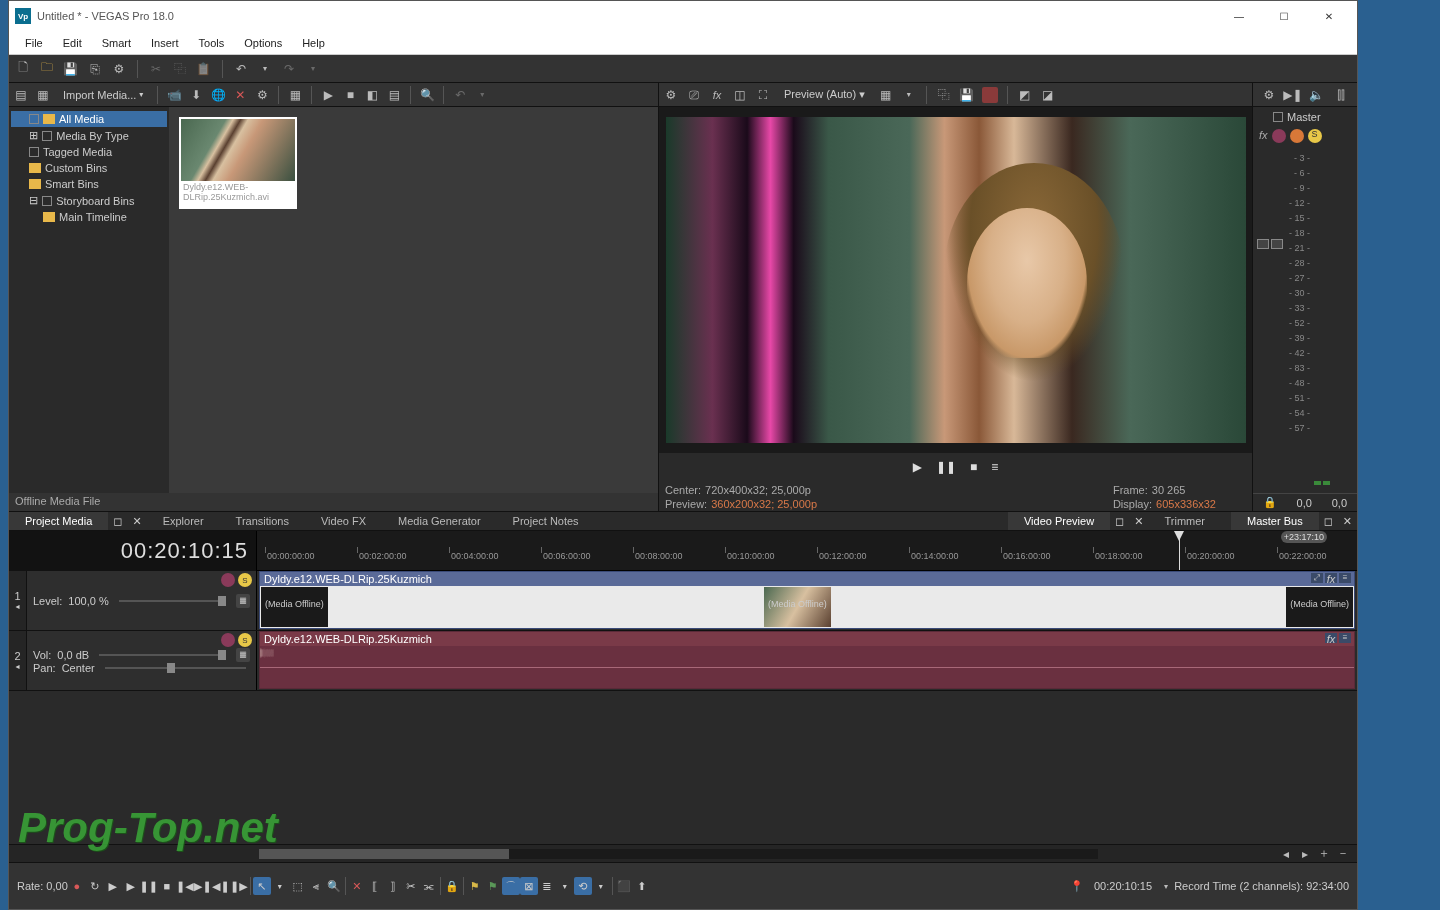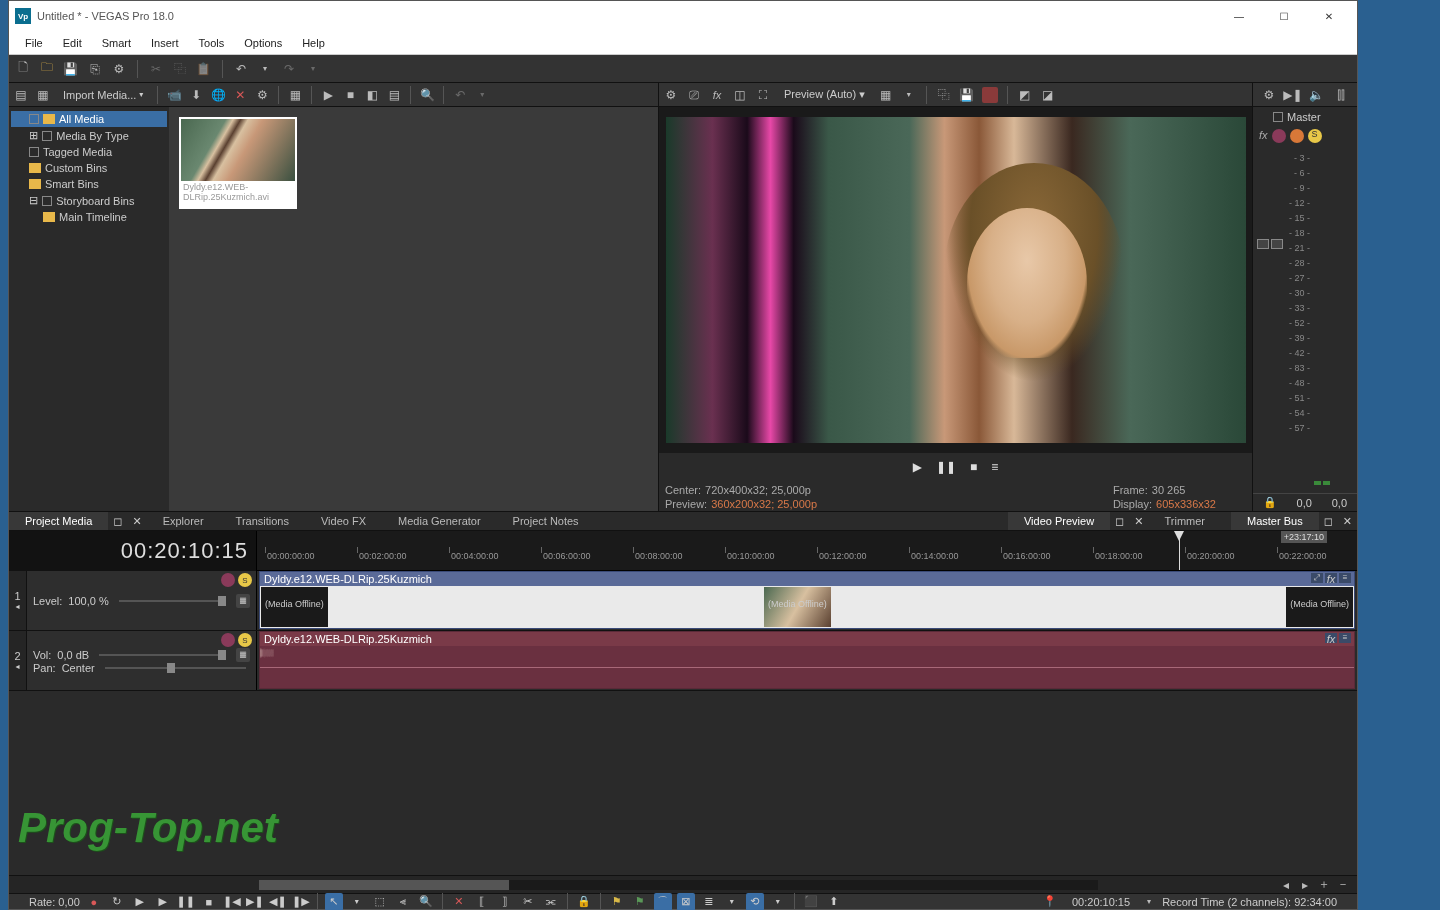--- a/index.html
+++ b/index.html
@@ -59,21 +59,21 @@
 .tabs-row { height:20px; background:#2a2a2a; display:flex; align-items:center; border-top:1px solid #111; border-bottom:1px solid #111; }
 .tab { padding:3px 16px; color:#bbb; white-space:nowrap; }
 .tab.active { background:#383838; color:#fff; }
 .tab-x { color:#ccc; padding:0 5px; }
 .tabs-spacer { flex:1; }
 .timeline-area { flex:1; display:flex; flex-direction:column; background:#2a2a2a; position:relative; }
 .tl-header-row { display:flex; height:40px; background:#1a1a1a; position:relative; }
 .tl-tc-box { width:248px; background:#121212; display:flex; align-items:center; justify-content:flex-end; padding-right:8px; border-right:1px solid #000; }
 .tl-tc { color:#ddd; font-size:22px; font-family:"Segoe UI",sans-serif; letter-spacing:1px; }
 .tl-ruler { flex:1; position:relative; background:#1a1a1a; border-bottom:1px solid #000; }
-.tl-marker-end { position:absolute; right:30px; top:0; background:#555; color:#ddd; font-size:9px; padding:1px 3px; }
+.tl-marker-end { position:absolute; right:30px; top:0; background:#555; color:#ddd; font-size:9px; padding:1px 3px;border-radius:6px; }
 .ruler-tick { position:absolute; top:20px; color:#999; font-size:9px; }
 .ruler-line { position:absolute; top:16px; width:1px; height:6px; background:#666; }
 .playhead { position:absolute; top:0; bottom:0; width:1px; background:#ddd; z-index:20; }
 .playhead::before { content:''; position:absolute; top:0; left:-5px; width:0; height:0; border-left:5px solid transparent; border-right:5px solid transparent; border-top:10px solid #ddd; }
 .tracks { flex:1; display:flex; flex-direction:column; overflow:hidden; position:relative; }
 .track { display:flex; height:60px; border-bottom:1px solid #111; }
 .track-head { width:248px; background:#2e2e2e; display:flex; border-right:1px solid #000; }
 .track-num { width:18px; background:#252525; color:#ccc; display:flex; flex-direction:column; align-items:center; justify-content:center; font-size:10px; border-right:1px solid #111; }
 .track-ctrl { flex:1; padding:4px 6px; color:#ccc; display:flex; flex-direction:column; justify-content:center; position:relative; }
 .track-ctrl-row { display:flex; align-items:center; gap:6px; font-size:10px; }
@@ -88,21 +88,21 @@
 .clip-thumbs-row { height:42px; background:#eaeaea; display:flex; position:relative; }
 .clip-offline { position:absolute; background:#1a1a1a; color:#ccc; font-size:9px; padding:12px 4px; top:1px; bottom:1px; }
 .clip-overlay { position:absolute; right:3px; top:1px; display:flex; gap:2px; }
 .clip-ov-ic { width:12px; height:10px; background:#3a4a68; color:#ccc; font-size:8px; text-align:center; }
 .clip-audio { position:absolute; left:2px; right:2px; top:0; height:58px; background:#8a4a58; border:1px solid #5a2a38; }
 .clip-audio .clip-title { background:#7a3a48; }
 .clip-wave { height:42px; background:#6a3040; position:relative; overflow:hidden; }
 .wave-line { position:absolute; left:0; right:0; top:50%; height:1px; background:#a86878; }
 .track.audio .track-head { background:#2e2e2e; }
 .tracks-empty { flex:1; background:#2a2a2a; }
-.bottom-bar { height:16px; background:#333; display:flex; align-items:center; padding:0 20px; gap:5px; border-top:1px solid #111; }
+.bottom-bar { height:47px; background:#333; display:flex; align-items:center; padding:0 8px; border-top:1px solid #111; }
 .bb-rate { color:#ccc; margin-right:auto; }
 .bb-ic { width:18px; height:18px; display:flex; align-items:center; justify-content:center; color:#ccc; font-size:11px; }
 .bb-ic.blue { background:#3a6ea5; border-radius:2px; }
 .bb-tc { color:#ccc; margin-left:10px; margin-right:6px; }
 .bb-rec { color:#ccc; margin-left:auto; white-space:nowrap; }
 .scrollbar-area { height:18px; background:#252525; display:flex; align-items:center; border-top:1px solid #111; }
 .sb-track { flex:1; height:10px; background:#1a1a1a; margin:0 180px 0 250px; position:relative; }
 .sb-thumb { position:absolute; left:0; width:250px; height:10px; background:#555; }
 .sb-end { display:flex; gap:3px; padding-right:6px; }
 .watermark { position:absolute; left:18px; bottom:58px; font-size:42px; font-weight:bold; font-style:italic; color:#3aa838; opacity:.85; pointer-events:none; text-shadow:1px 1px 0 #1a5818; font-family:Arial,sans-serif; }
@@ -213,20 +213,21 @@
               <span>Main Timeline</span>
             </div>
         </div>
         <div class="pm-thumbs">
           <div class="thumb">
             <div class="thumb-img"></div>
             <div class="thumb-lbl">Dyldy.e12.WEB-DLRip.25Kuzmich.avi</div>
           </div>
         </div>
       </div>
+      <div class="pm-status">Offline Media File</div>
     </div>
 
     <div class="panel-preview">
       <div class="pv-toolbar">
         <div class="tb-ic">⚙</div>
         <div class="tb-ic">⎚</div>
         <div class="tb-ic">
             <i>fx</i>
           </div>
         <div class="tb-ic">◫</div>

